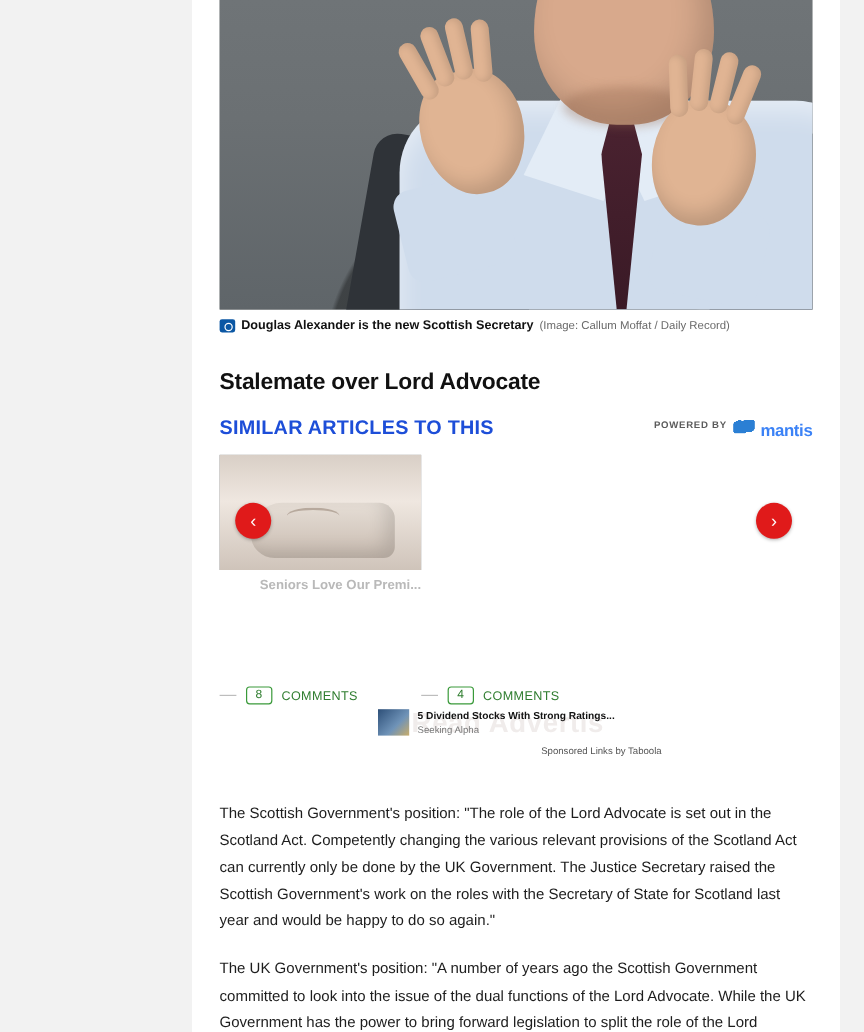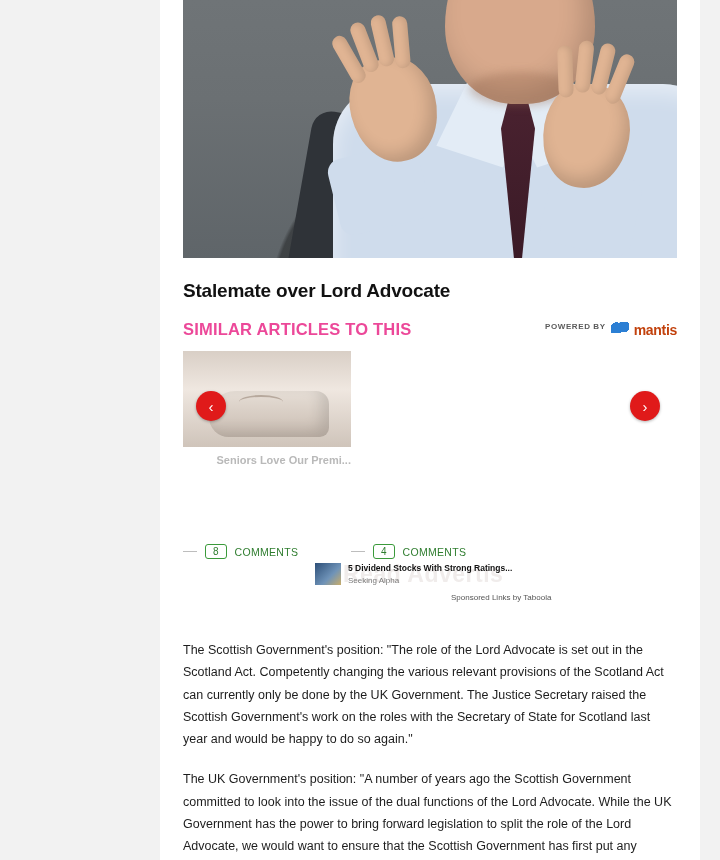--- a/index.html
+++ b/index.html
@@ -177,21 +177,21 @@
     letter-spacing: -0.2px;
   }
 
   .similar-bar {
     display: flex;
     align-items: center;
     justify-content: space-between;
     margin: 0 0 12px 0;
   }
   .similar-title {
-    color: #ec4899;
+    color: #1d4ed8;
     font-weight: bold;
     font-size: 16.5px;
     letter-spacing: 0.2px;
   }
   .powered {
     display: flex;
     align-items: flex-start;
     gap: 5px;
   }
   .powered-label {
@@ -202,21 +202,21 @@
   }
   .mantis-mark {
     width: 18px; height: 11px;
     background:
       radial-gradient(circle at 30% 60%, #2b7fd4 0 44%, rgba(0,0,0,0) 45%),
       radial-gradient(circle at 72% 40%, #2b7fd4 0 40%, rgba(0,0,0,0) 41%);
   }
   .mantis-text {
     font-size: 14px;
     font-weight: bold;
-    color: #c2410c;
+    color: #3b82f6;
     letter-spacing: -0.3px;
   }
 
   
   .carousel {
     position: relative;
     width: 494px;
     height: 175px;
   }
   .cards {
@@ -463,20 +463,25 @@
           <div class="finger" style="left:59px; top:-38px; transform:rotate(9deg);"></div>
         </div>
         <div class="hand right">
           <div class="finger" style="left:4px;  top:-34px; transform:rotate(-12deg);"></div>
           <div class="finger" style="left:22px; top:-42px; transform:rotate(-4deg);"></div>
           <div class="finger" style="left:41px; top:-43px; transform:rotate(4deg);"></div>
           <div class="finger" style="left:59px; top:-36px; transform:rotate(12deg);"></div>
         </div>
       </div>
 
+      <div class="hero-caption">
+        <span class="cam-icon"></span>
+        <span class="cap-bold">Douglas Alexander is the new Scottish Secretary</span>
+        <span class="cap-credit">(Image: Callum Moffat / Daily Record)</span>
+      </div>
 
       <h2 class="subhead">Stalemate over Lord Advocate</h2>
 
       <div class="similar-bar">
         <div class="similar-title">SIMILAR ARTICLES TO THIS</div>
         <div class="powered">
           <span class="powered-label">POWERED BY</span>
           <span class="mantis-mark"></span>
           <span class="mantis-text">mantis</span>
         </div>

